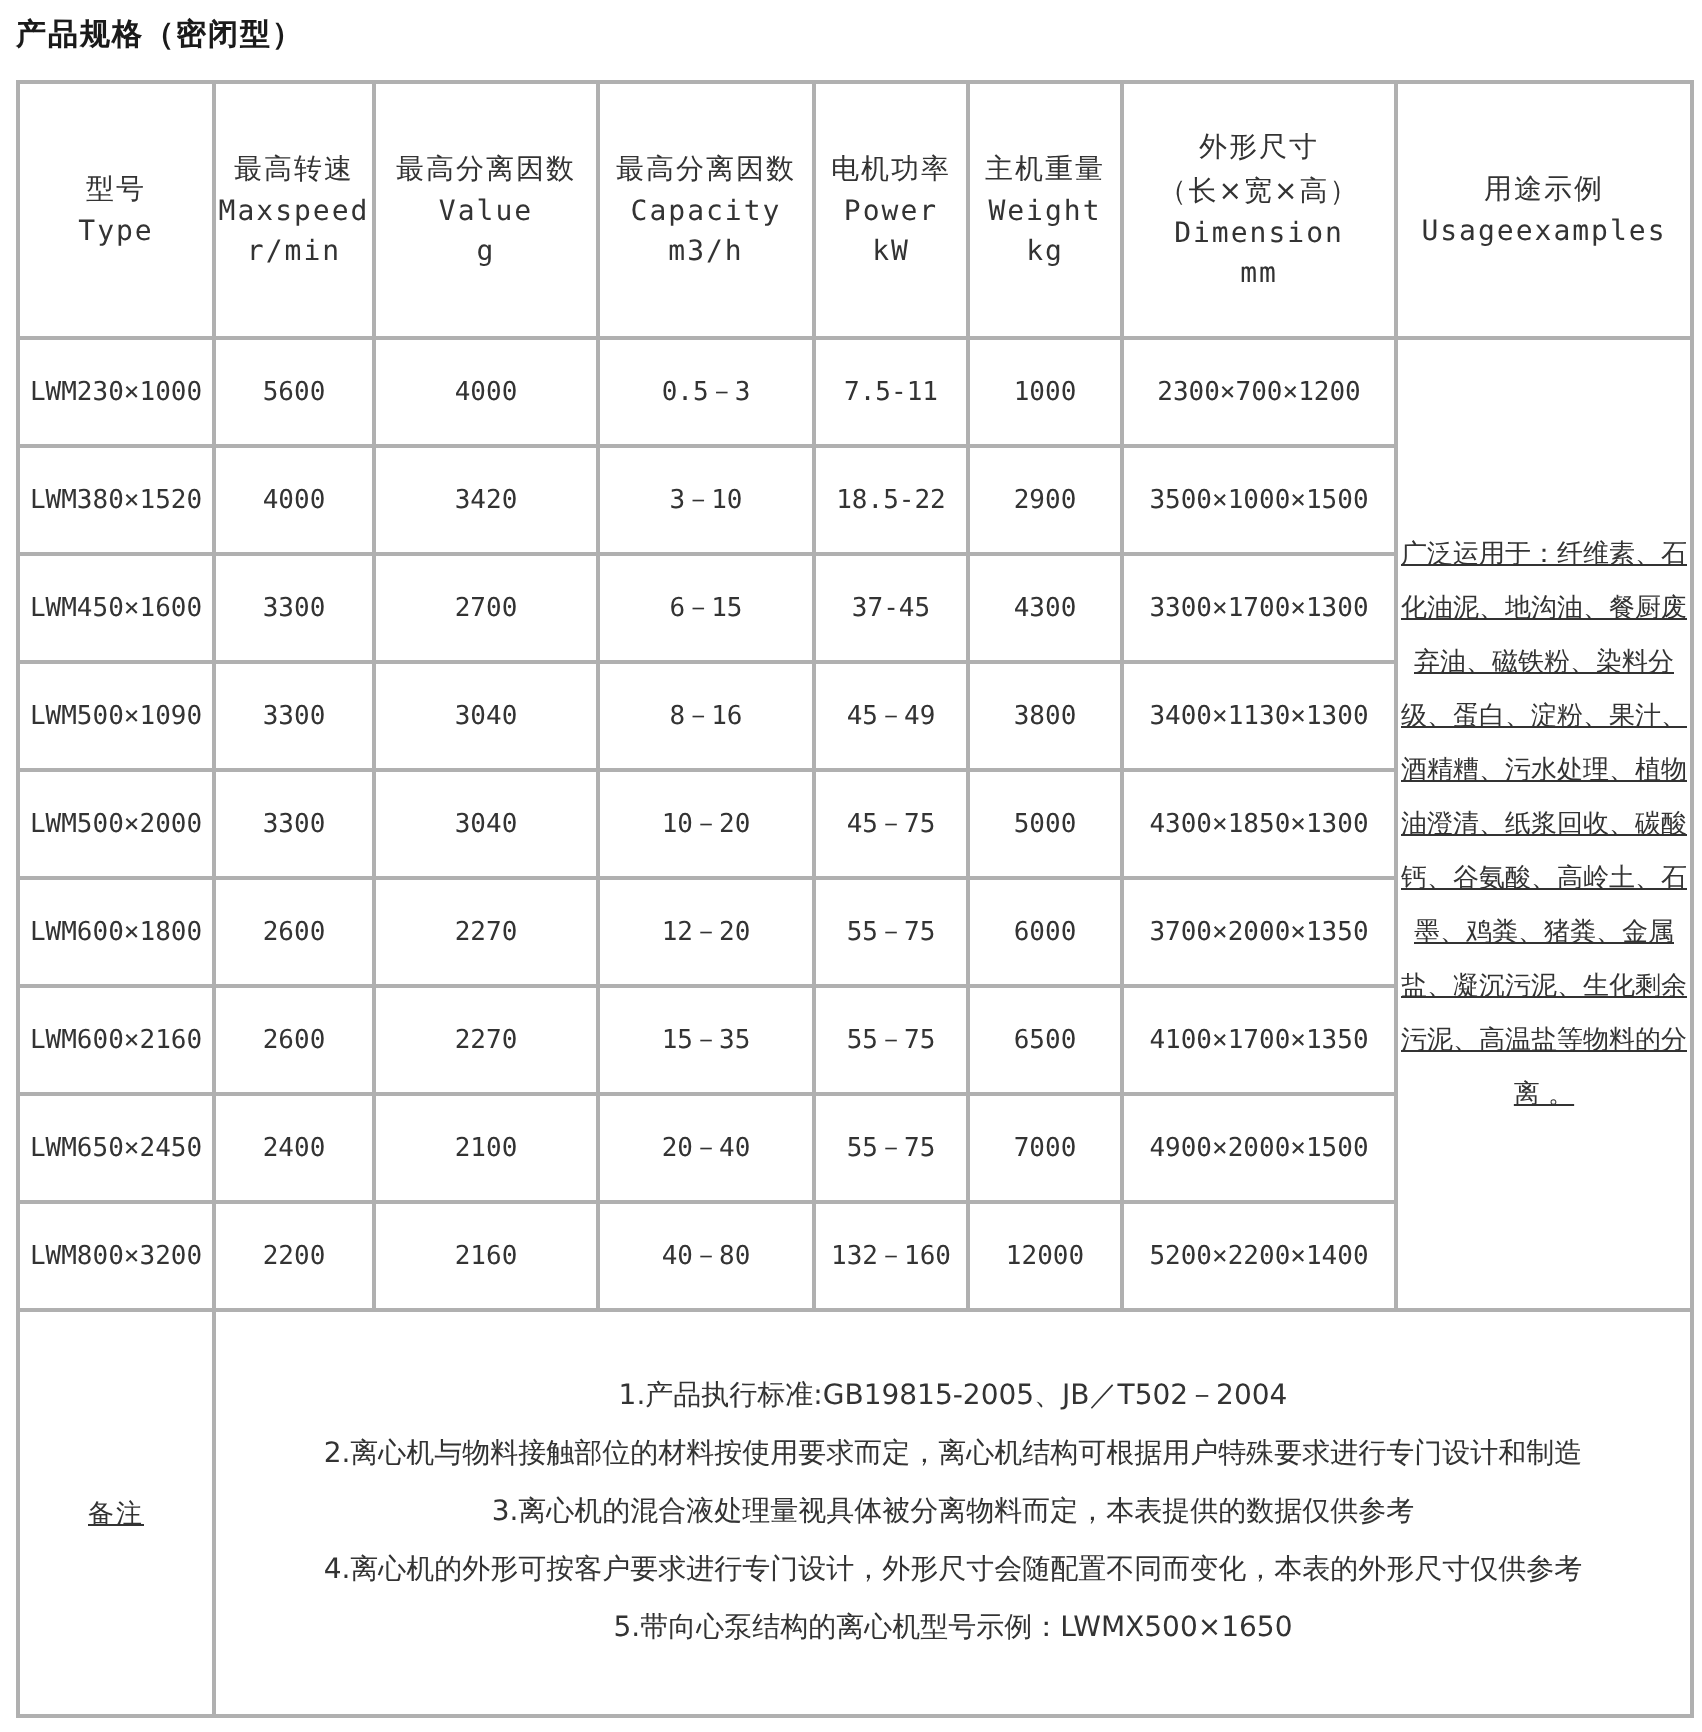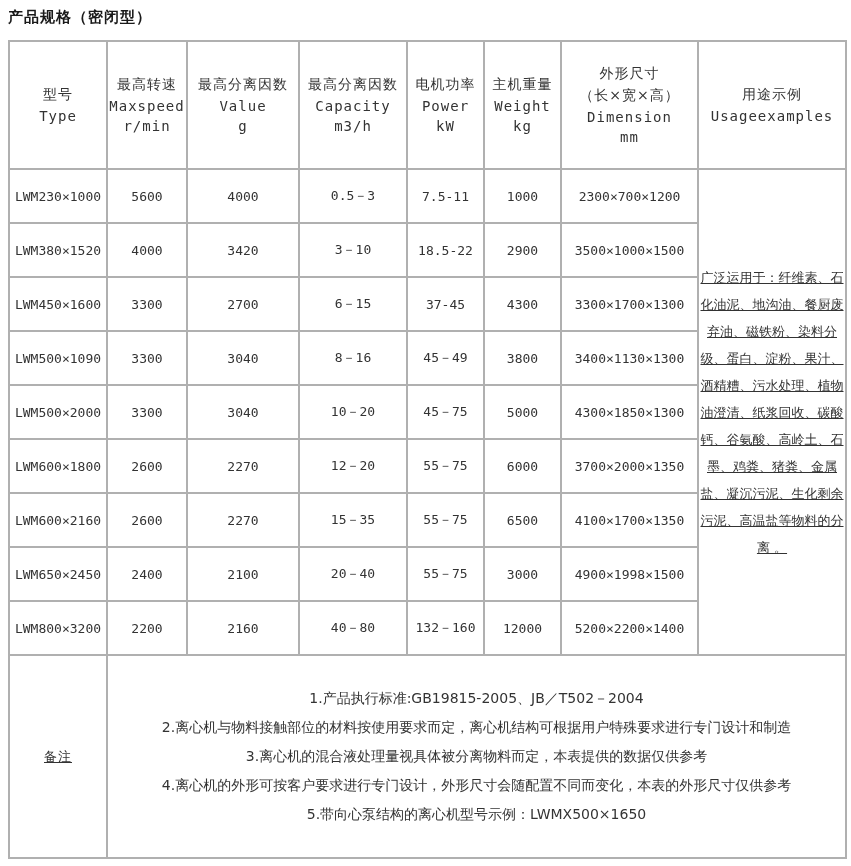--- a/index.html
+++ b/index.html
@@ -182,22 +182,22 @@
         <td>55－75</td>
         <td>6500</td>
         <td>4100×1700×1350</td>
       </tr>
       <tr class="data-row">
         <td class="model-cell">LWM650×2450</td>
         <td>2400</td>
         <td>2100</td>
         <td>20－40</td>
         <td>55－75</td>
-        <td>3000</td>
-        <td>4900×1998×1500</td>
+        <td>7000</td>
+        <td>4900×2000×1500</td>
       </tr>
       <tr class="data-row">
         <td class="model-cell">LWM800×3200</td>
         <td>2200</td>
         <td>2160</td>
         <td>40－80</td>
         <td>132－160</td>
         <td>12000</td>
         <td>5200×2200×1400</td>
       </tr>

